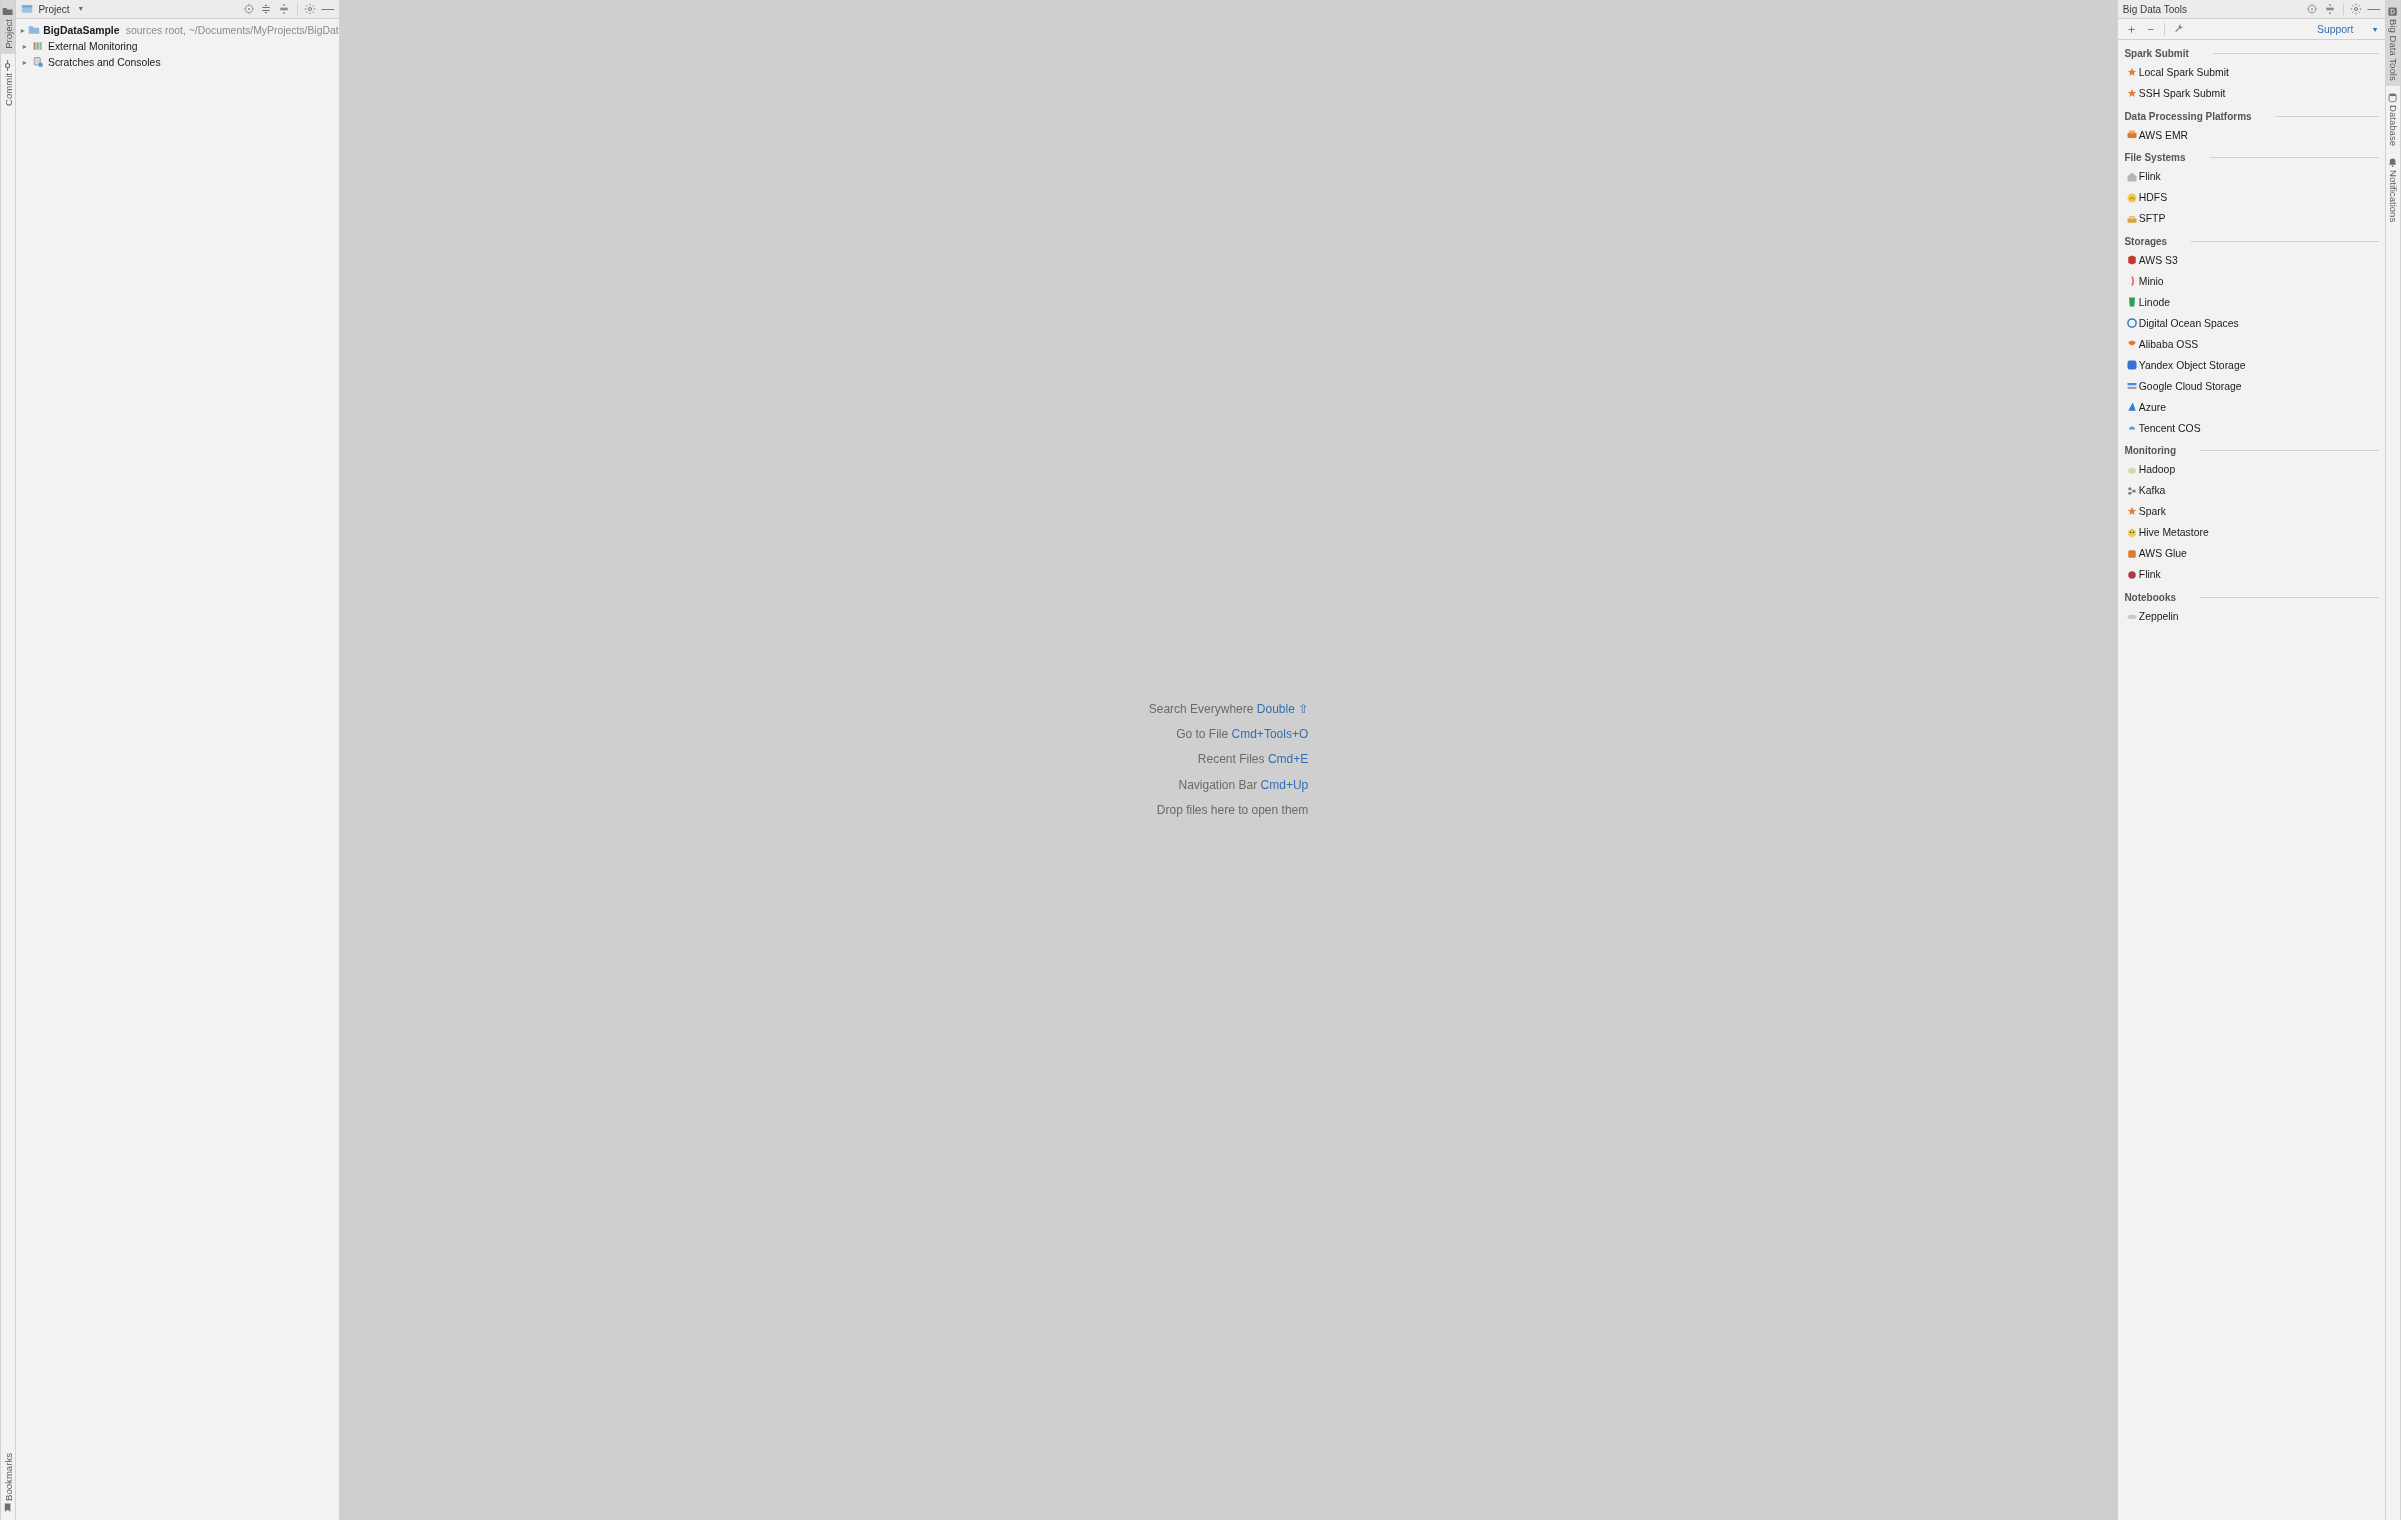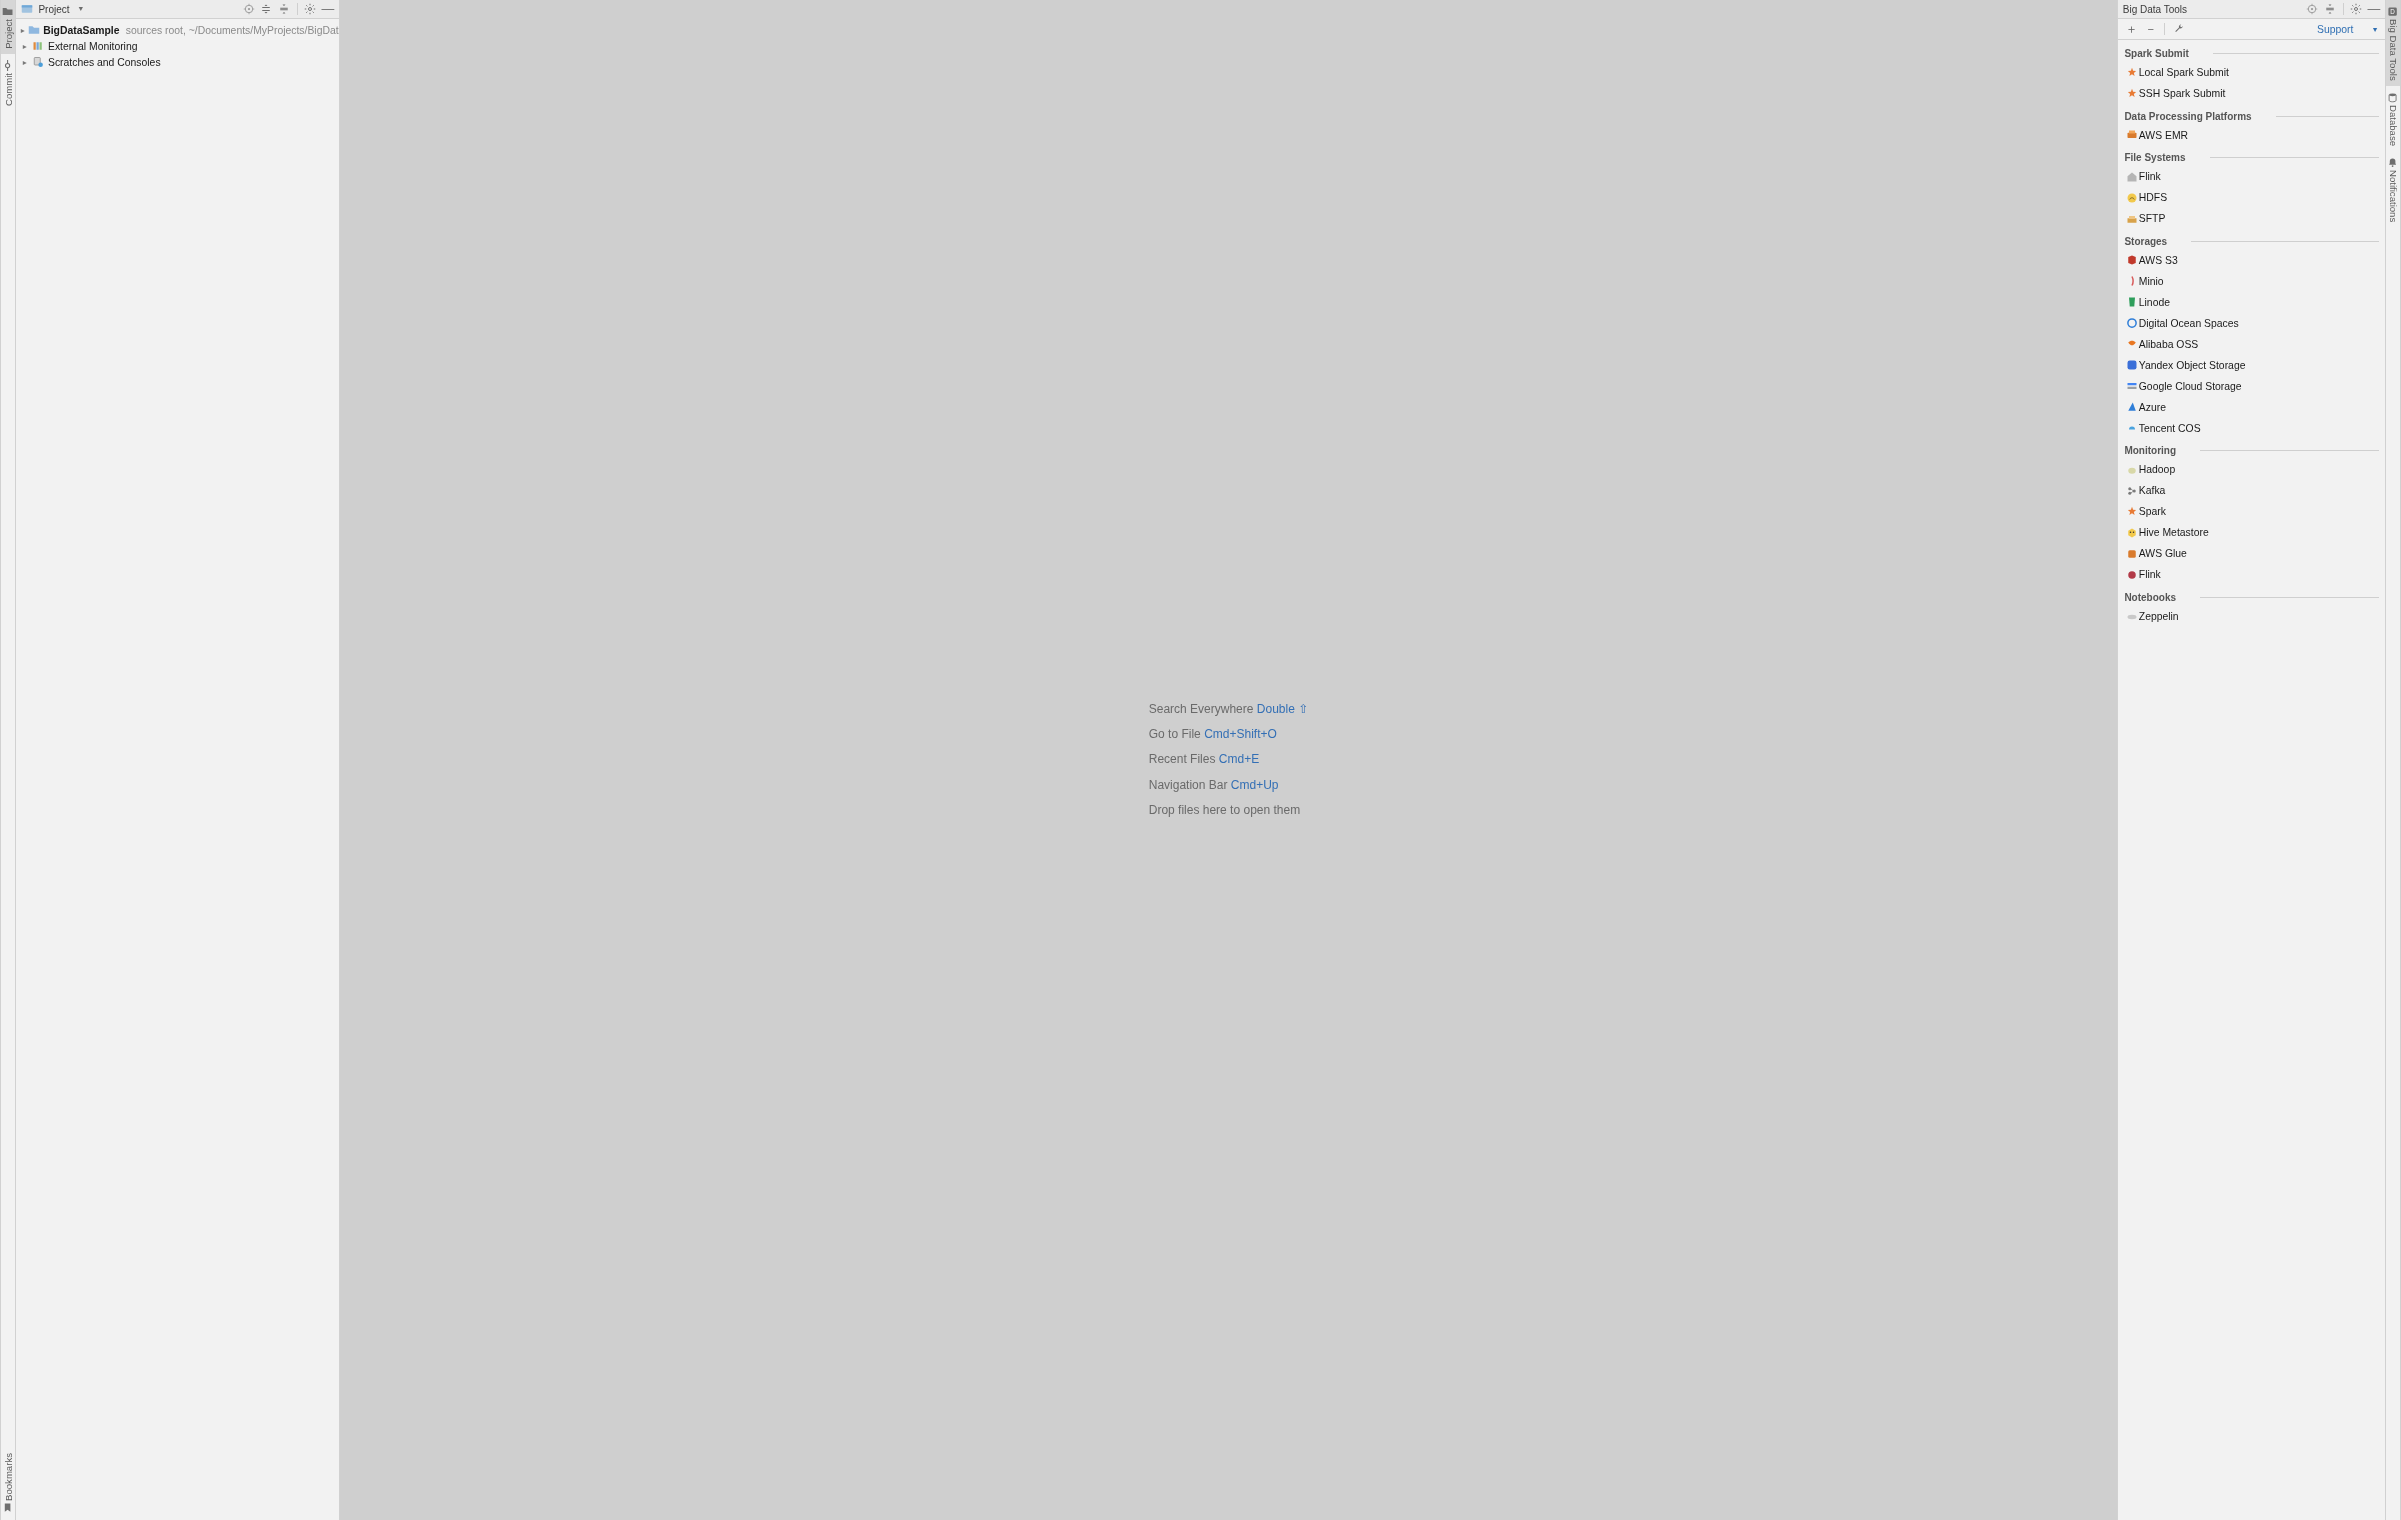--- a/index.html
+++ b/index.html
@@ -30,21 +30,21 @@
   
   
   .tree { padding: 3.2px 0; font-size: 10.4px; color: #1a1a1a; }
   .tree .row { display:flex; align-items:center; height:16px; padding-left:4.8px; gap:3.2px; white-space:nowrap; overflow:hidden; }
   .tree .arrow { width:8px; color:#7a7a7a; font-size:8px; text-align:center; }
   .tree .nicon { width:12.8px; height:12.8px; display:flex; align-items:center; justify-content:center; }
   .tree .bold { font-weight:700; }
   .tree .hint { color:#8a8a8a; margin-left:3.2px; }
   
   
-  .editor-hints { text-align:left; color:#6a6a6a; font-size:12px; line-height:2.1; }
+  .editor-hints { text-align:right; color:#6a6a6a; font-size:12px; line-height:2.1; }
   .editor-hints .kb { color:#336fb5; }
   
   
   .bdt-toolbar { height:21px; border-bottom:0.8px solid #d1d1d1; display:flex; align-items:center; padding:0 6.4px; gap:4.8px; }
   .bdt-toolbar .tbtn { width:14.4px; height:14.4px; display:flex; align-items:center; justify-content:center; color:#5d5d5d; cursor:pointer; font-size:12px; }
   .bdt-toolbar .tsep { width:0.8px; height:12.8px; background:#cfcfcf; margin:0 1.6px; }
   .bdt-toolbar .grow { flex:1; }
   .bdt-toolbar .support { color:#2f6fb3; font-size:10.4px; cursor:pointer; display:flex; align-items:center; gap:18px; }
   
   
@@ -165,21 +165,21 @@
           </svg>
       </span>
       <span>Scratches and Consoles</span>
     </div>
   </div>
 </div>
 
 <div class="editor-panel">
   <div class="editor-hints">
     <div><span>Search Everywhere</span> <span class="kb">Double ⇧</span></div>
-    <div><span>Go to File</span> <span class="kb">Cmd+Shift+O</span></div>
+    <div><span>Go to File</span> <span class="kb">Cmd+Tools+O</span></div>
     <div><span>Recent Files</span> <span class="kb">Cmd+E</span></div>
     <div><span>Navigation Bar</span> <span class="kb">Cmd+Up</span></div>
     <div>Drop files here to open them</div>
   </div>
 </div>
 
 <div class="bdt-panel">
   <div class="tw-header">
     <span class="title">Big Data Tools</span>
     <span class="grow"></span>

